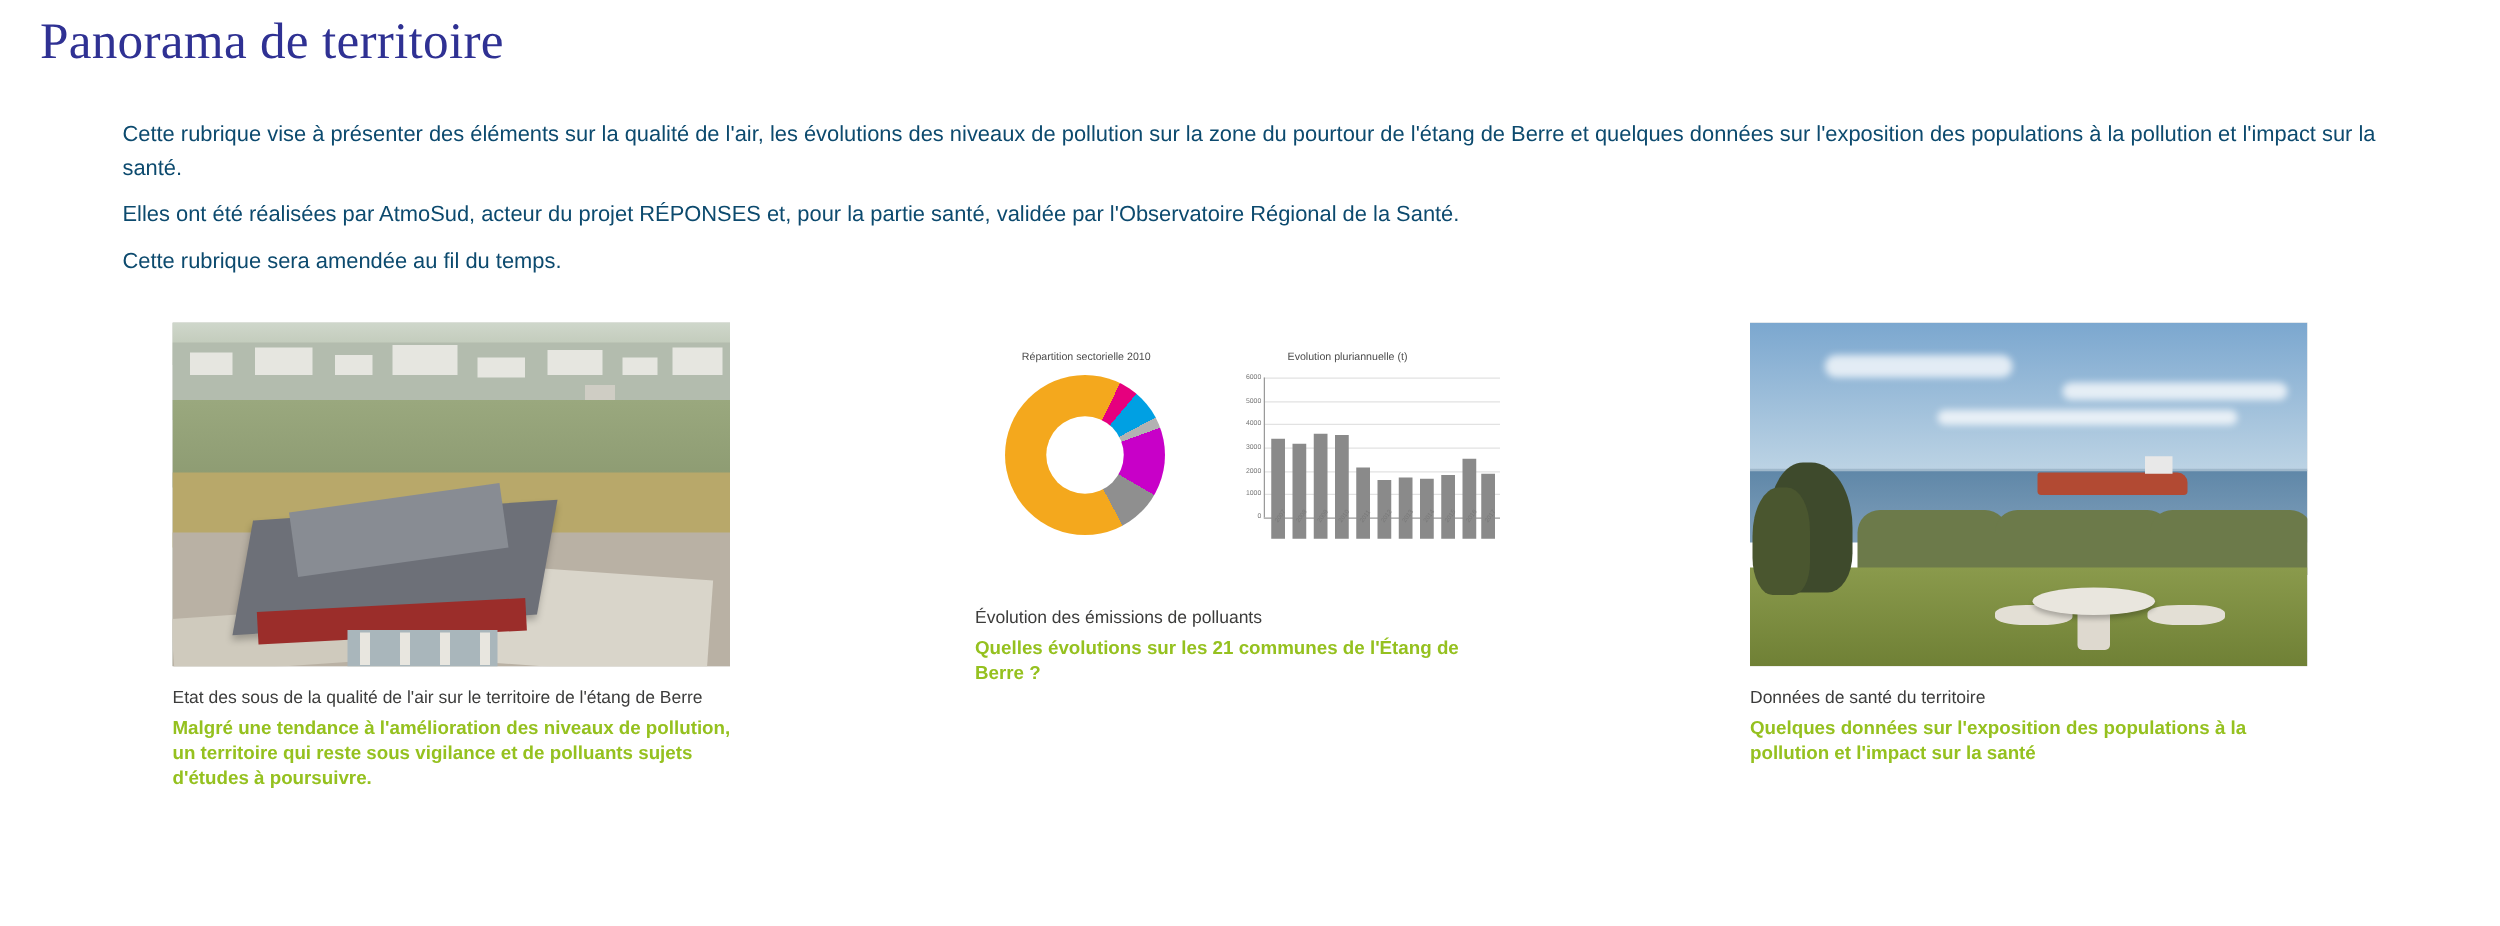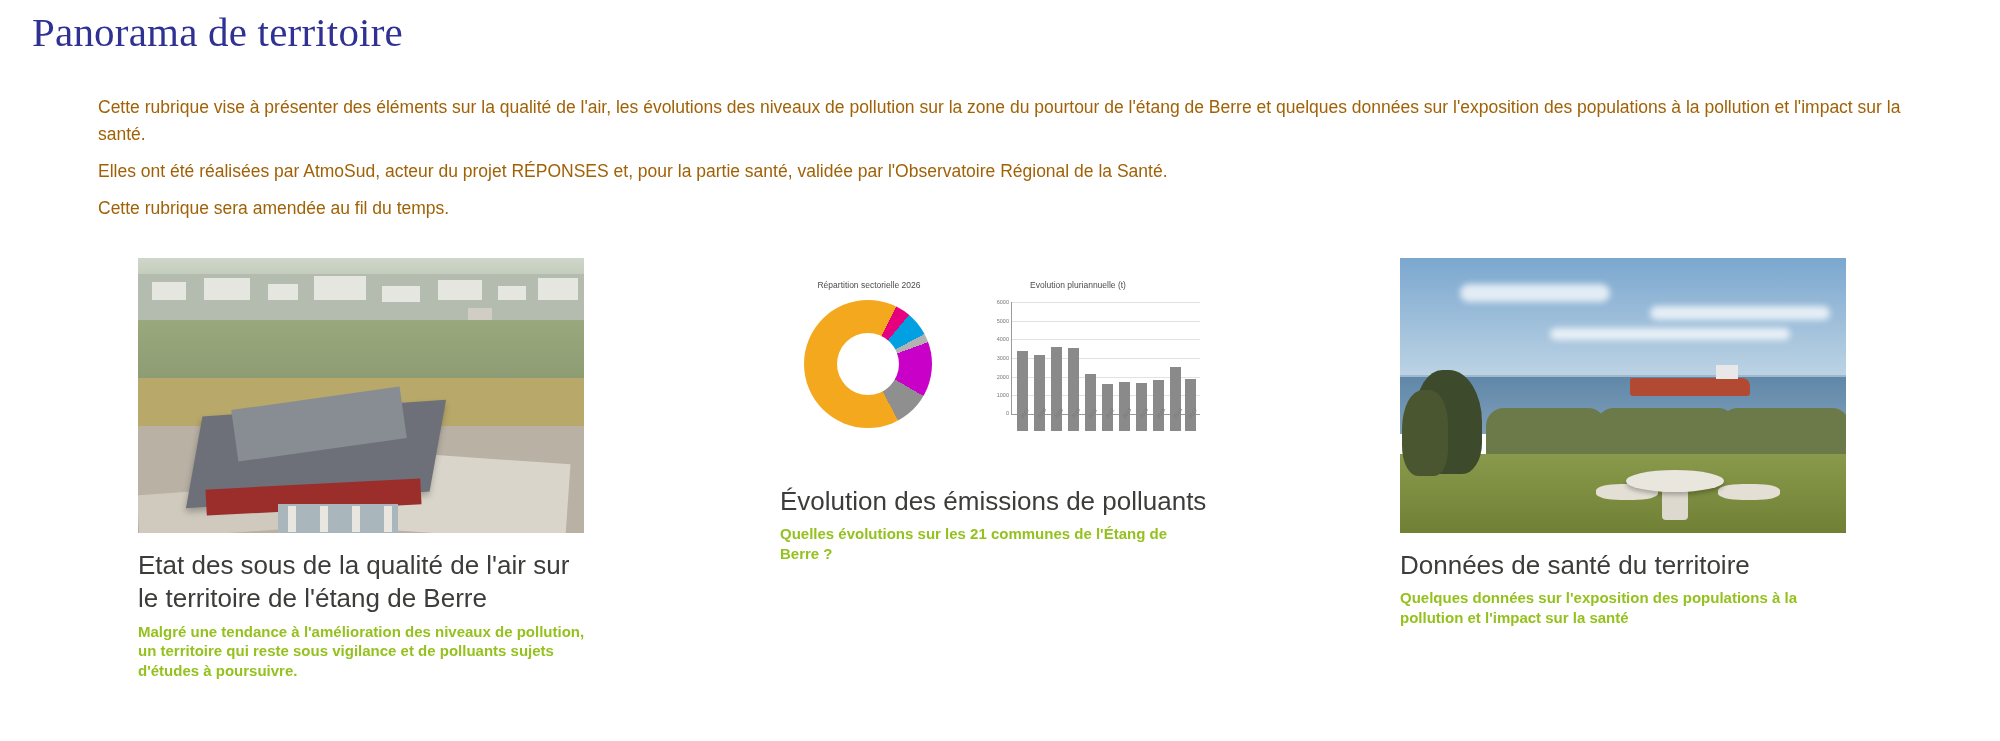--- a/index.html
+++ b/index.html
@@ -32,21 +32,21 @@
     letter-spacing: 0.2px;
     margin: 0;
   }
 
   
   .intro {
     position: absolute;
     left: 98px;
     top: 94px;
     width: 1860px;
-    color: #a16207;
+    color: #0c4a6e;
     font-size: 17.5px;
     line-height: 1.55;
   }
   .intro p { margin: 0 0 10px 0; }
   .intro p.p1 { width: 1810px; }
 
   
   .cards {
     position: absolute;
     left: 0;
@@ -73,21 +73,21 @@
   .thumb-chart {
     width: 446px;
     height: 215px;
     position: relative;
     background: #ffffff;
     overflow: hidden;
   }
 
   .card-body { margin-top: 16px; }
   .card-title {
-    font-size: 26px;
+    font-size: 14px;
     line-height: 1.28;
     color: #3c3c3b;
     margin: 0 0 6px 0;
     font-weight: normal;
   }
   .card-sub {
     font-size: 15px;
     line-height: 1.33;
     color: #95c11f;
     font-weight: bold;
@@ -221,21 +221,21 @@
       <div class="card-body">
         <h3 class="card-title">Etat des sous de la qualité de l'air sur le territoire de l'étang de Berre</h3>
         <p class="card-sub">Malgré une tendance à l'amélioration des niveaux de pollution, un territoire qui reste sous vigilance et de polluants sujets d'études à poursuivre.</p>
       </div>
     </div>
 
     <div class="card card-2">
       <div class="thumb-chart">
         <div class="chart-wrap">
 
-          <div class="chart-ttl" style="left:14px; top:22px; width:150px;">Répartition sectorielle 2026</div>
+          <div class="chart-ttl" style="left:14px; top:22px; width:150px;">Répartition sectorielle 2010</div>
           <div class="donut"></div>
 
           <div class="chart-ttl" style="left:183px; top:22px; width:230px;">Evolution pluriannuelle (t)</div>
           <div class="bars">
             <div class="grid" style="top:0px;"></div>
             <div class="grid" style="top:18.6px;"></div>
             <div class="grid" style="top:37.3px;"></div>
             <div class="grid" style="top:56px;"></div>
             <div class="grid" style="top:74.6px;"></div>
             <div class="grid" style="top:93.3px;"></div>

